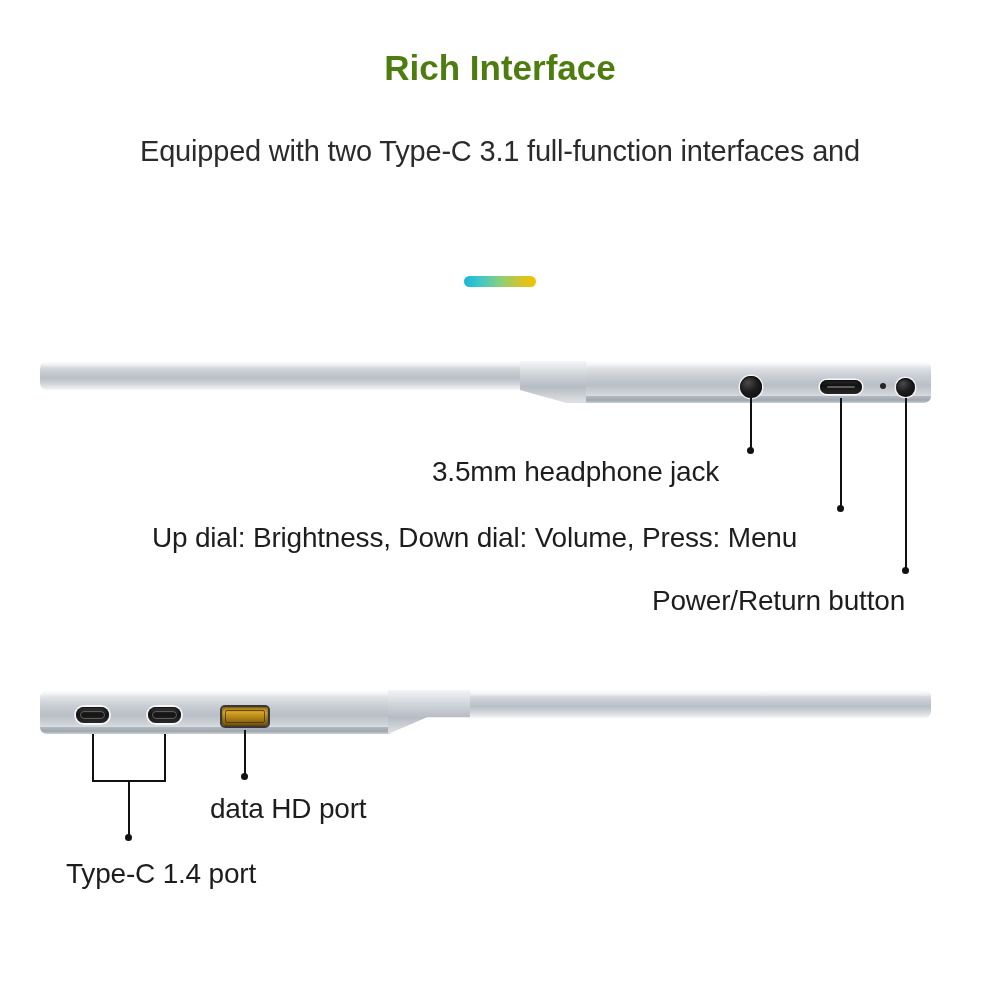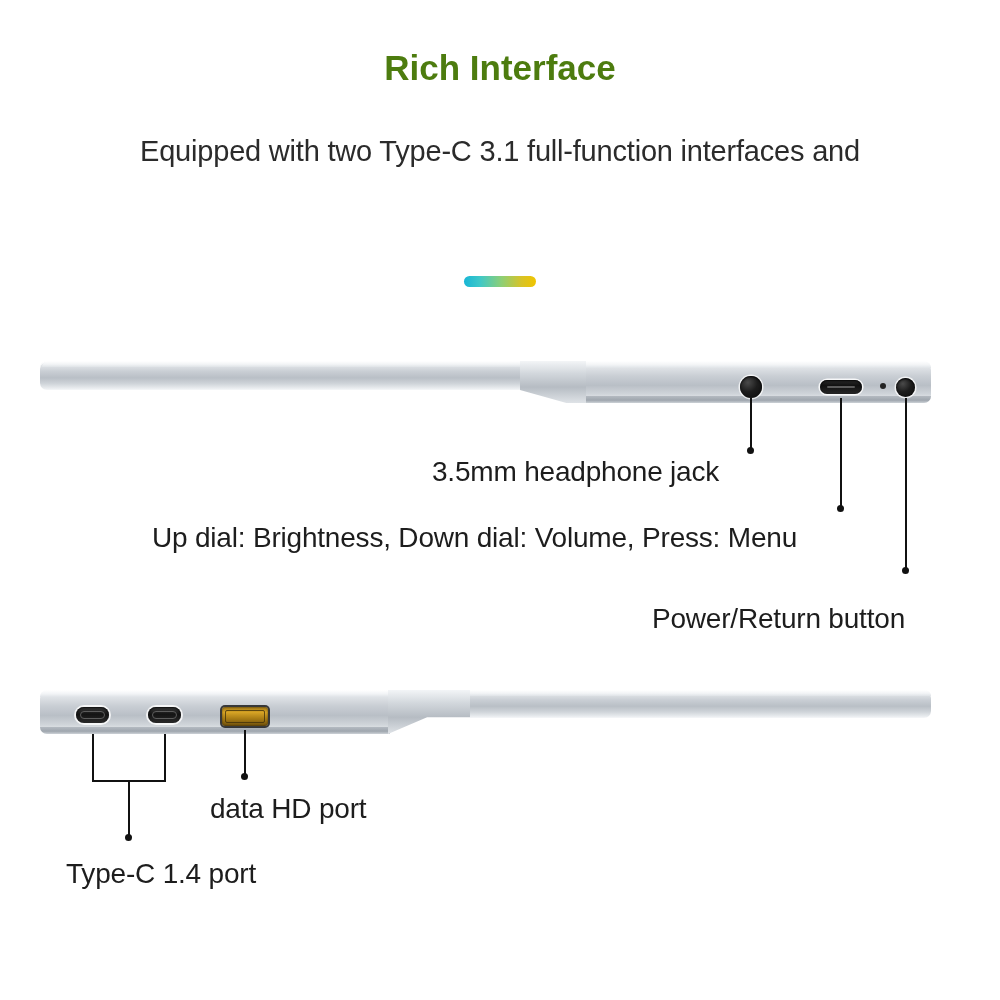--- a/index.html
+++ b/index.html
@@ -195,21 +195,21 @@
     <div class="leader leader-v" style="left:750px; top:398px; height:52px;"></div>
     <div class="leader-dot" style="left:747px; top:447px;"></div>
     <div class="caption" style="left:432px; top:456px;">3.5mm headphone jack</div>
 
     <div class="leader leader-v" style="left:840px; top:398px; height:110px;"></div>
     <div class="leader-dot" style="left:837px; top:505px;"></div>
     <div class="caption" style="left:136px; top:522px;margin-left:16px;">Up dial: Brightness, Down dial: Volume, Press: Menu</div>
 
     <div class="leader leader-v" style="left:905px; top:398px; height:172px;"></div>
     <div class="leader-dot" style="left:902px; top:567px;"></div>
-    <div class="caption" style="left:652px; top:603px;text-align:center;">Power/Return button</div>
+    <div class="caption" style="left:652px; top:585px;text-align:center;">Power/Return button</div>
   </div>
 
   <div class="device">
 
     <div class="bar-face" style="left:40px; top:690px; width:350px; height:44px; border-top-left-radius:8px; border-bottom-left-radius:8px;"></div>
     <div class="bar-top-hilite" style="left:40px; top:690px; width:350px; height:7px; border-top-left-radius:8px;"></div>
     <div class="bar-bottom-shade" style="left:40px; top:727px; width:350px; height:7px; border-bottom-left-radius:8px;"></div>
 
     <div style="position:absolute; left:388px; top:690px; width:85px; height:44px;
                 background: linear-gradient(180deg,#f3f5f7 0%,#d2d7dc 30%,#b6bcc3 62%,#dfe3e7 100%);

